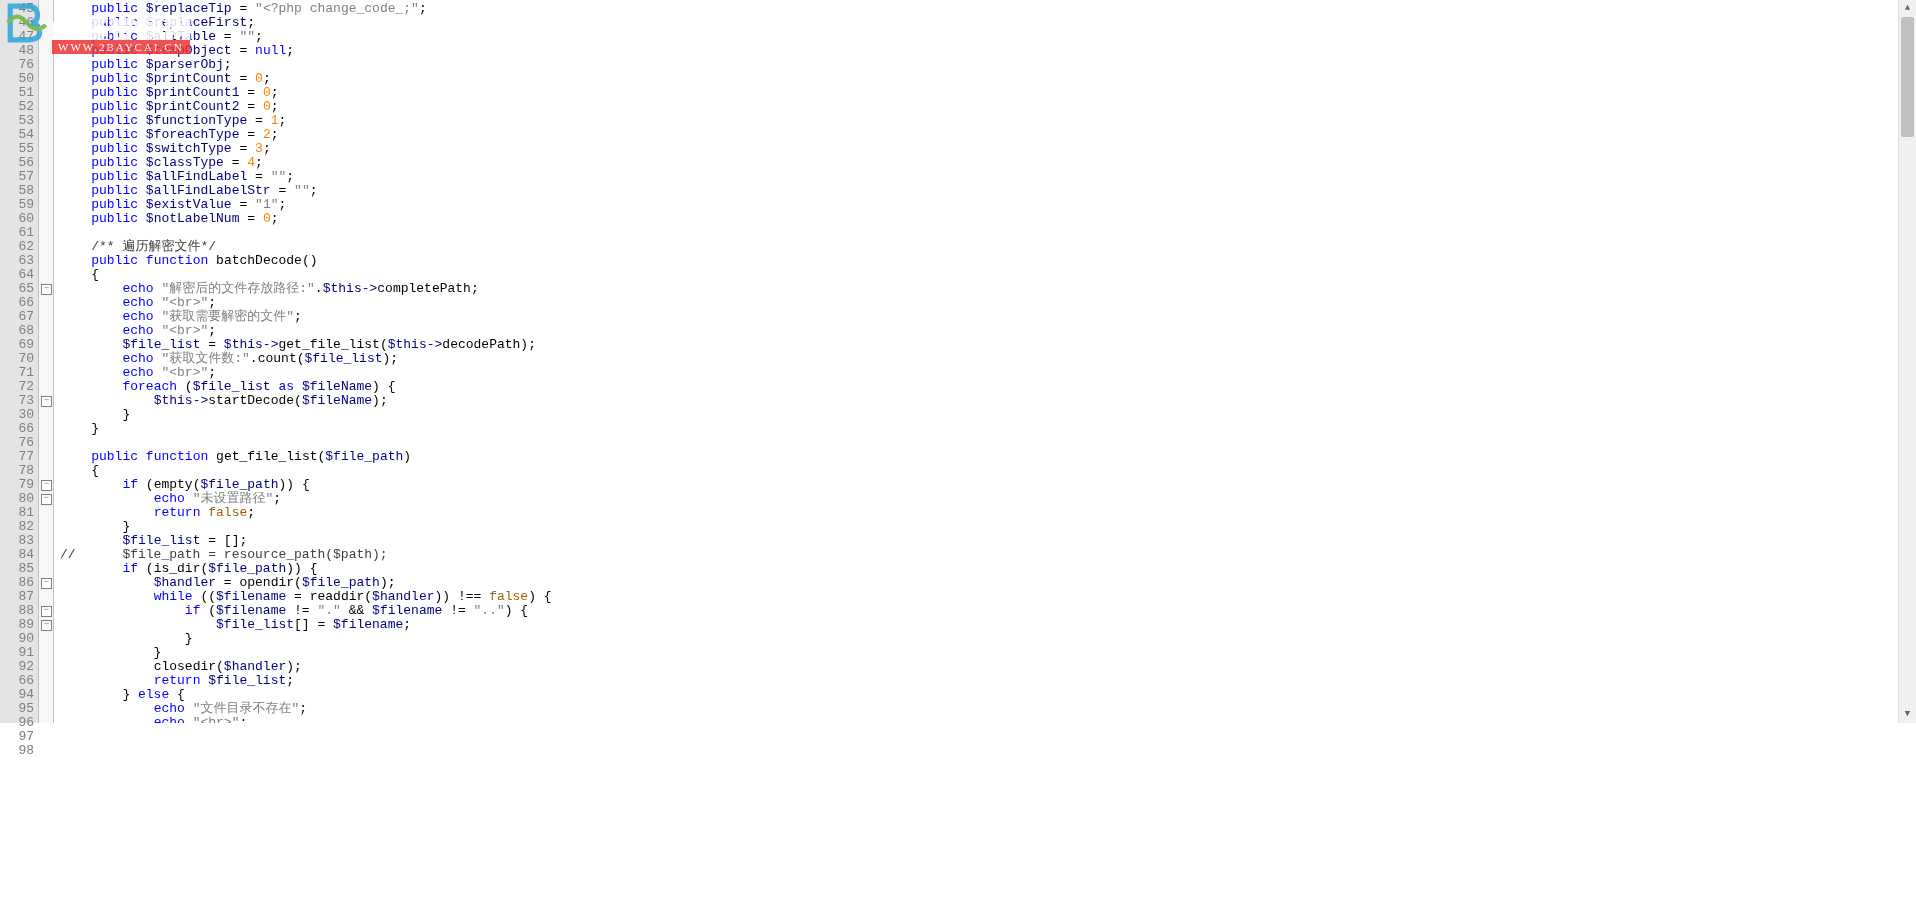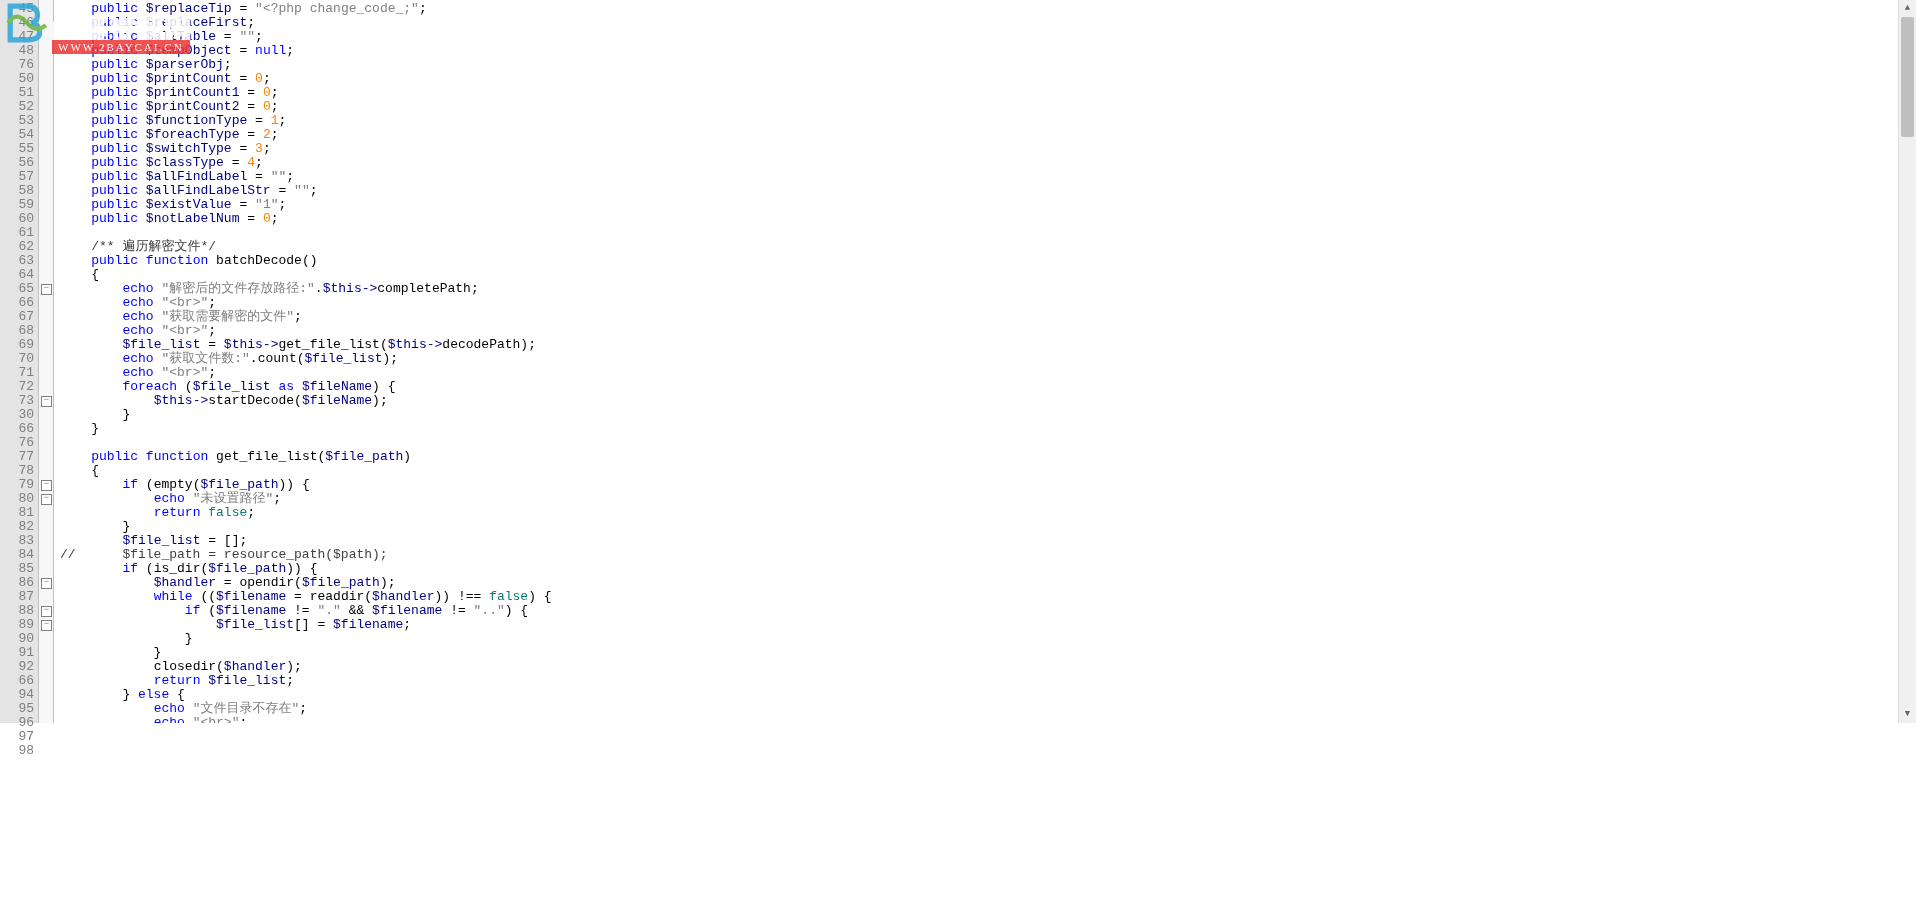--- a/index.html
+++ b/index.html
@@ -10,21 +10,21 @@
   .fold{position:absolute;left:2px;width:9px;height:9px;border:1px solid #808080;background:#fff;font-size:9px;line-height:7px;text-align:center;color:#808080;cursor:pointer}
   .code{flex:1;padding:2px 0 0 6px;white-space:pre;line-height:14px;color:#000;overflow:hidden}
   .code div{height:14px}
   .kw{color:#0000ff}
   .var{color:#000080}
   .str{color:#808080}
   .num{color:#ff8000}
   .cmt{color:#404040}
   .fn{color:#000}
   .op{color:#000080}
-  .bool{color:#0f766e}
+  .bool{color:#a16207}
   .scrollbar{position:absolute;right:0;top:0;bottom:0;width:17px;background:#f0f0f0;border-left:1px solid #ddd}
   .sb-up,.sb-dn{position:absolute;width:17px;height:17px;background:#f0f0f0;text-align:center;font-size:9px;line-height:17px;color:#666;cursor:pointer}
   .sb-up{top:0}.sb-dn{bottom:0}
   .sb-thumb{position:absolute;left:2px;width:13px;top:17px;height:120px;background:#c0c0c0;border-radius:2px;cursor:pointer}
   .watermark{position:absolute;left:0;top:0;pointer-events:none;opacity:.85}
   .wm-logo{position:absolute;left:6px;top:2px;width:42px;height:42px}
   .wm-txt{position:absolute;left:52px;top:12px;font-family:"Microsoft YaHei",sans-serif;font-size:28px;font-weight:700;color:#e33;white-space:nowrap}
   .wm-txt span.out{-webkit-text-stroke:2px #fff}
   .wm-bar{position:absolute;left:52px;top:40px;background:#e33;color:#fff;font-size:11px;letter-spacing:2px;padding:1px 6px;font-family:Liberation Serif, serif}
 </style>

